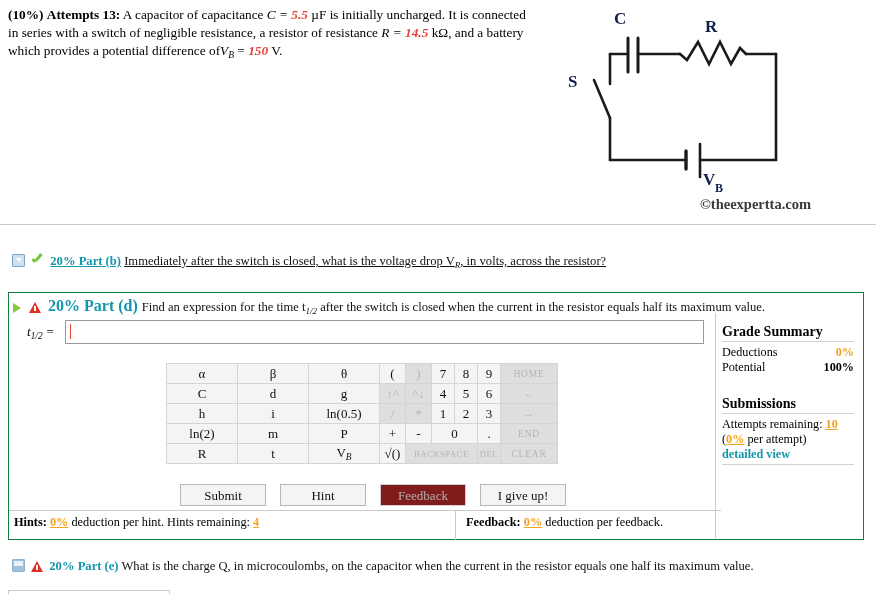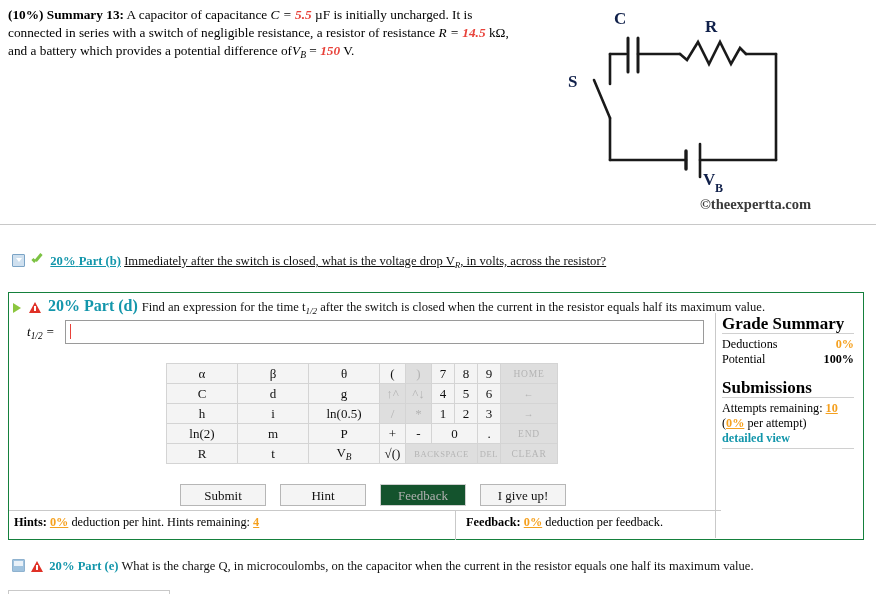--- a/index.html
+++ b/index.html
@@ -127,28 +127,28 @@
   .keypad td.small { font-size: 9.5px; letter-spacing: .8px; }
 
   
   .btnrow { position: absolute; left: 180px; top: 484px; }
   .btn {
     display: inline-block; width: 86px; height: 22px; line-height: 22px;
     text-align: center; font-size: 13px; font-family: "Liberation Serif", serif;
     border: 1px solid #b6b6b6; background: #f4f4f4; color: #111;
     margin-right: 10px; box-sizing: border-box; cursor: pointer;
   }
-  .btn.disabled { color: #b0b0b0; background: #14532d; border-color: #cfcfcf; cursor: default; }
+  .btn.disabled { color: #b0b0b0; background: #7f1d1d; border-color: #cfcfcf; cursor: default; }
 
   
   .grade {
     position: absolute; left: 722px; top: 316px; width: 132px;
     font-size: 12.2px; line-height: 15px;
   }
-  .grade .gtitle { font-weight: bold; font-size: 17px; }
+  .grade .gtitle { font-weight: bold; font-size: 14px; margin-top: 8px; }
   .grade hr { border: none; border-top: 1px solid #d0d0d0; margin: 2px 0 3px 0; }
   .grade .grow { display: flex; justify-content: space-between; }
   .orange { color: #f5a01e; font-weight: bold; }
   .orange-u { color: #f5a01e; font-weight: bold; text-decoration: underline; }
   .bold { font-weight: bold; }
   .linkblue { color: #1396ab; font-weight: bold; }
   .sidebar-sep {
     position: absolute; left: 714px; top: 312px; width: 1px; height: 228px; background: #c9c9c9;
   }
 
@@ -163,21 +163,21 @@
   .parte { position: absolute; left: 12px; top: 558px; width: 860px; font-size: 12.6px; line-height: 17px; }
   .bottom-box { position: absolute; left: 8px; top: 590px; width: 160px; height: 4px; border: 1px solid #c9c9c9; border-bottom:none; }
 </style>
 </head>
 <body>
 
 <div class="page">
 
   <div class="problem-head">
     <b>(10%)</b>
-    <b>Summary 13:</b>
+    <b>Attempts 13:</b>
     <span>A capacitor of capacitance</span>
     <span class="itv">C =</span>
     <span class="val">5.5</span>
     <span>µF is initially uncharged. It is connected in series with a switch of negligible resistance, a resistor of resistance</span>
     <span class="itv">R =</span>
     <span class="val">14.5</span>
     <span>kΩ, and a battery which provides a potential difference of</span><span class="itv">V</span><span class="sub">B</span>
     <span>=</span>
     <span class="val">150</span>
     <span>V.</span>

